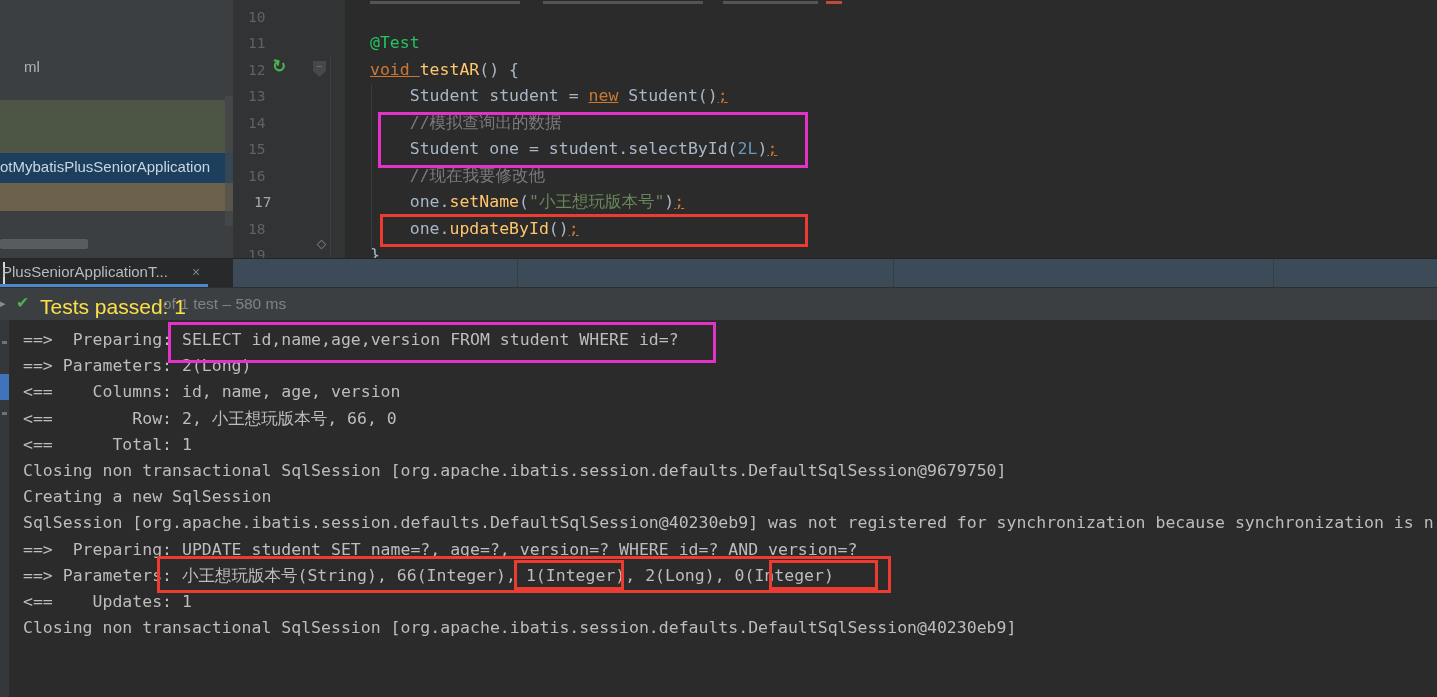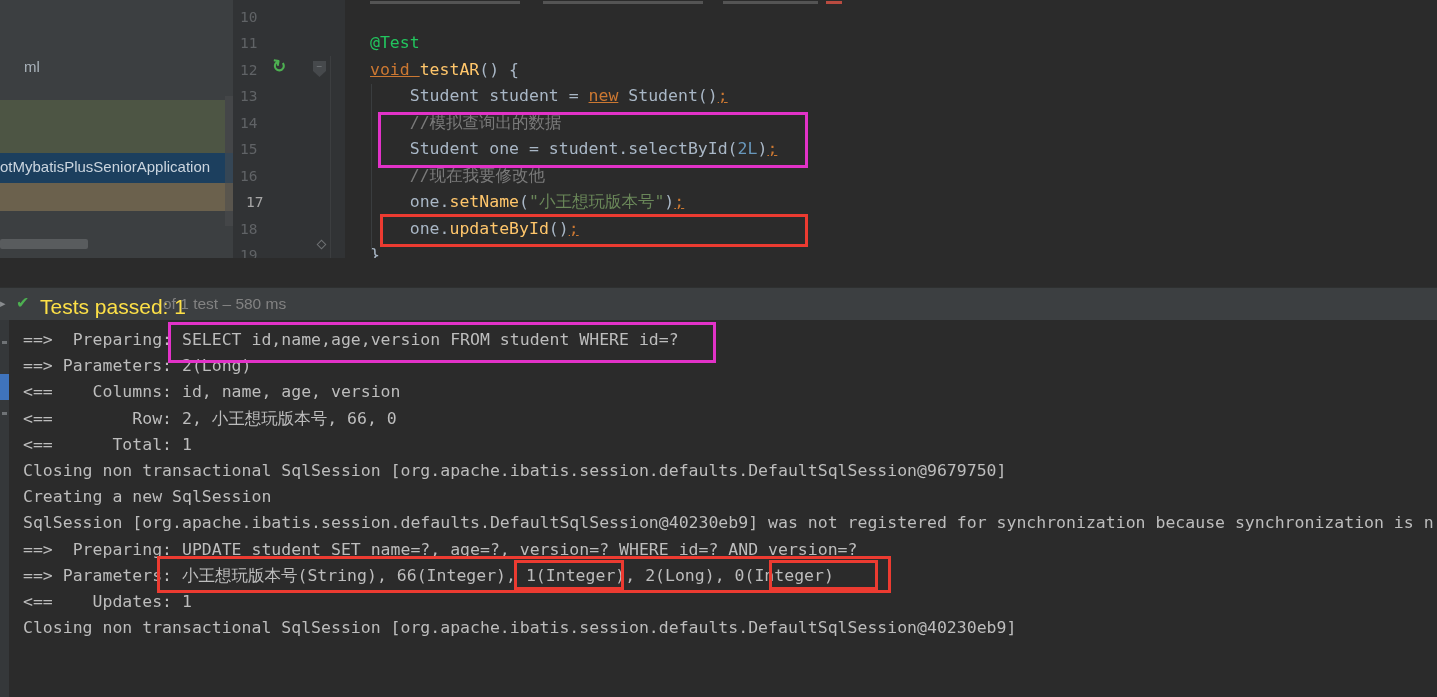--- a/index.html
+++ b/index.html
@@ -15,21 +15,21 @@
   .tree-row-selected { position:absolute; left:0; top:153px; width:233px; height:32px; background:var(--tree-selection-blue);
         color:#cbd5df; font-size:15px; line-height:28px; white-space:nowrap; overflow:hidden; }
   .tree-row-tan { position:absolute; left:0; top:183px; width:233px; height:28px; background:var(--tree-row-tan); }
   .tree-vscroll { position:absolute; left:225px; top:96px; width:8px; height:130px; background:#4a4d4f; opacity:.55; }
   .tree-hscroll { position:absolute; left:0; top:239px; width:88px; height:10px; background:#595c5e; border-radius:2px; }
 
   
   .editor-panel { position:absolute; left:233px; top:0; width:1204px; height:258px; background:#2b2b2b; overflow:hidden; }
   .gutter { position:absolute; left:0; top:0; width:112px; height:258px; background:#313335; padding-top:4px; }
   .gutter-row { height:26.45px; line-height:26.45px; padding-left:7px;
-        font-family:"DejaVu Sans Mono", monospace; font-size:14.5px; color:#606366; }
+        font-family:"DejaVu Sans Mono", monospace; font-size:14.5px; color:#606366;margin-left:8px; }
   .gutter-row.bright { color:#a7a7a7;padding-left:13px; }
   .fold-line { position:absolute; left:97px; top:56px; width:1px; height:202px; background:#3c3e40; }
   .code { position:absolute; left:112px; top:0; right:0; height:258px; padding-top:4px; }
   .code-row { height:26.45px; line-height:26.45px; white-space:pre; padding-left:25px;
         font-family:"DejaVu Sans Mono", monospace; font-size:16.5px; color:#a9b7c6; }
   .indent-guide { position:absolute; left:138px; top:84px; width:1px; height:166px; background:#3a3d3f; }
   .tk-kw { color:#cc7832;text-decoration:underline; } .tk-ann { color:#22c55e;margin-top:20px; } .tk-meth { color:#ffc66b; }
   .tk-str { color:#6a8759; } .tk-num { color:#6897bb; } .tk-cmt { color:#7a7a7a; } .tk-plain { color:#a9b7c6; }
   .rerun-icon { position:absolute; left:36px; top:57px; width:20px; height:20px; color:var(--check-green);
         font-size:17px; font-weight:bold; line-height:20px; text-align:center; transform:rotate(10deg); cursor:pointer; }
@@ -117,20 +117,31 @@
 
     <div class="clipped-frag" style="left:137px; width:150px;"></div>
     <div class="clipped-frag" style="left:310px; width:160px;"></div>
     <div class="clipped-frag" style="left:490px; width:95px;"></div>
     <div class="clipped-frag red" style="left:593px; width:16px;"></div>
 
     <div class="anno magenta" style="left:145px; top:112px; width:430px; height:56px;"></div>
     <div class="anno red" style="left:147px; top:214px; width:428px; height:33px;"></div>
   </div>
 
+  <div class="band">
+    <div class="band-sep" style="left:517px;"></div>
+    <div class="band-sep" style="left:893px;"></div>
+    <div class="band-sep" style="left:1273px;"></div>
+    <div class="band-left">
+      <div class="caret-mark"></div>
+      <div class="tab-label">PlusSeniorApplicationT...</div>
+      <div class="tab-close">×</div>
+      <div class="tab-underline"></div>
+    </div>
+  </div>
 
   <div class="status-row">
     <div class="status-chevron">▸</div>
     <div class="status-check">✔</div>
     <div class="status-main">Tests passed: 1</div>
     <div class="status-detail">of 1 test – 580 ms</div>
   </div>
 
   <div class="console">
     <div class="console-strip">

